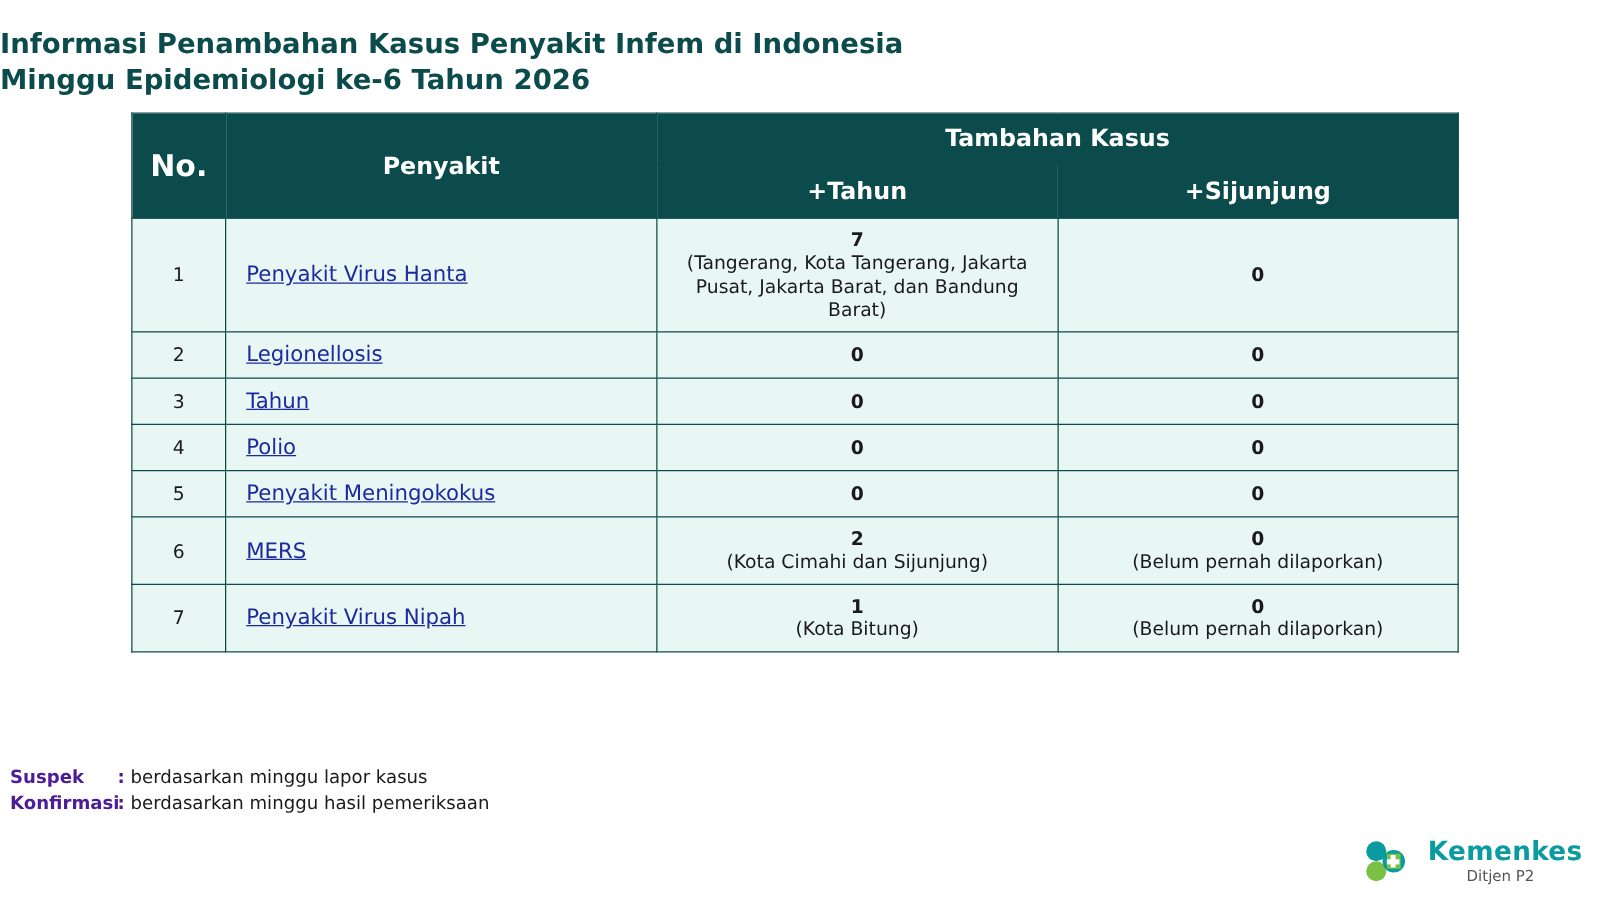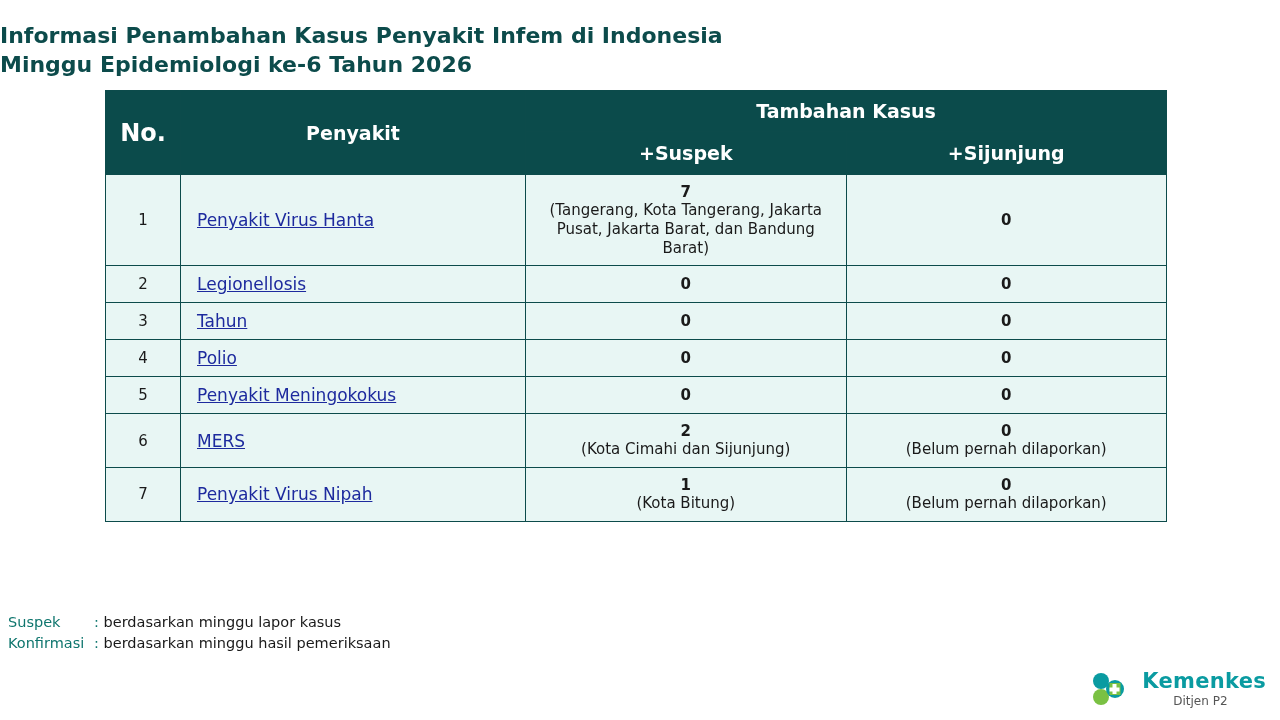--- a/index.html
+++ b/index.html
@@ -107,22 +107,22 @@
   }
   .ket-title {
     font-weight: bold;
     color: #0c2b6b;
   }
   .ket-row {
     white-space: nowrap;
     line-height: 1.45;
   }
   .ket-label {
-    font-weight: normal;
-    color: #0f766e;
+    font-weight: bold;
+    color: #4c1d95;
     display: inline-block;
   }
   .ket-label.w1 { width: 86px; }
   .ket-label.w2 { width: 86px; }
   .ket-text { color: #1a1a1a; }
 
   .logo {
     position: absolute;
     right: 14px;
     bottom: 8px;
@@ -160,21 +160,21 @@
 
 <div class="table-wrap">
   <table class="main">
     <thead>
       <tr>
         <th class="no-col" rowspan="2">No.</th>
         <th class="disease-col" rowspan="2">Penyakit</th>
         <th class="group-col" colspan="2">Tambahan Kasus</th>
       </tr>
       <tr>
-        <th class="sub-col suspek-col">+Suspek</th>
+        <th class="sub-col suspek-col">+Tahun</th>
         <th class="sub-col konfirmasi-col">+Sijunjung</th>
       </tr>
     </thead>
     <tbody>
       <tr>
         <td class="no-cell">1</td>
         <td class="disease-cell">
           <span class="disease-link">Penyakit Virus Hanta</span>
         </td>
         <td>

